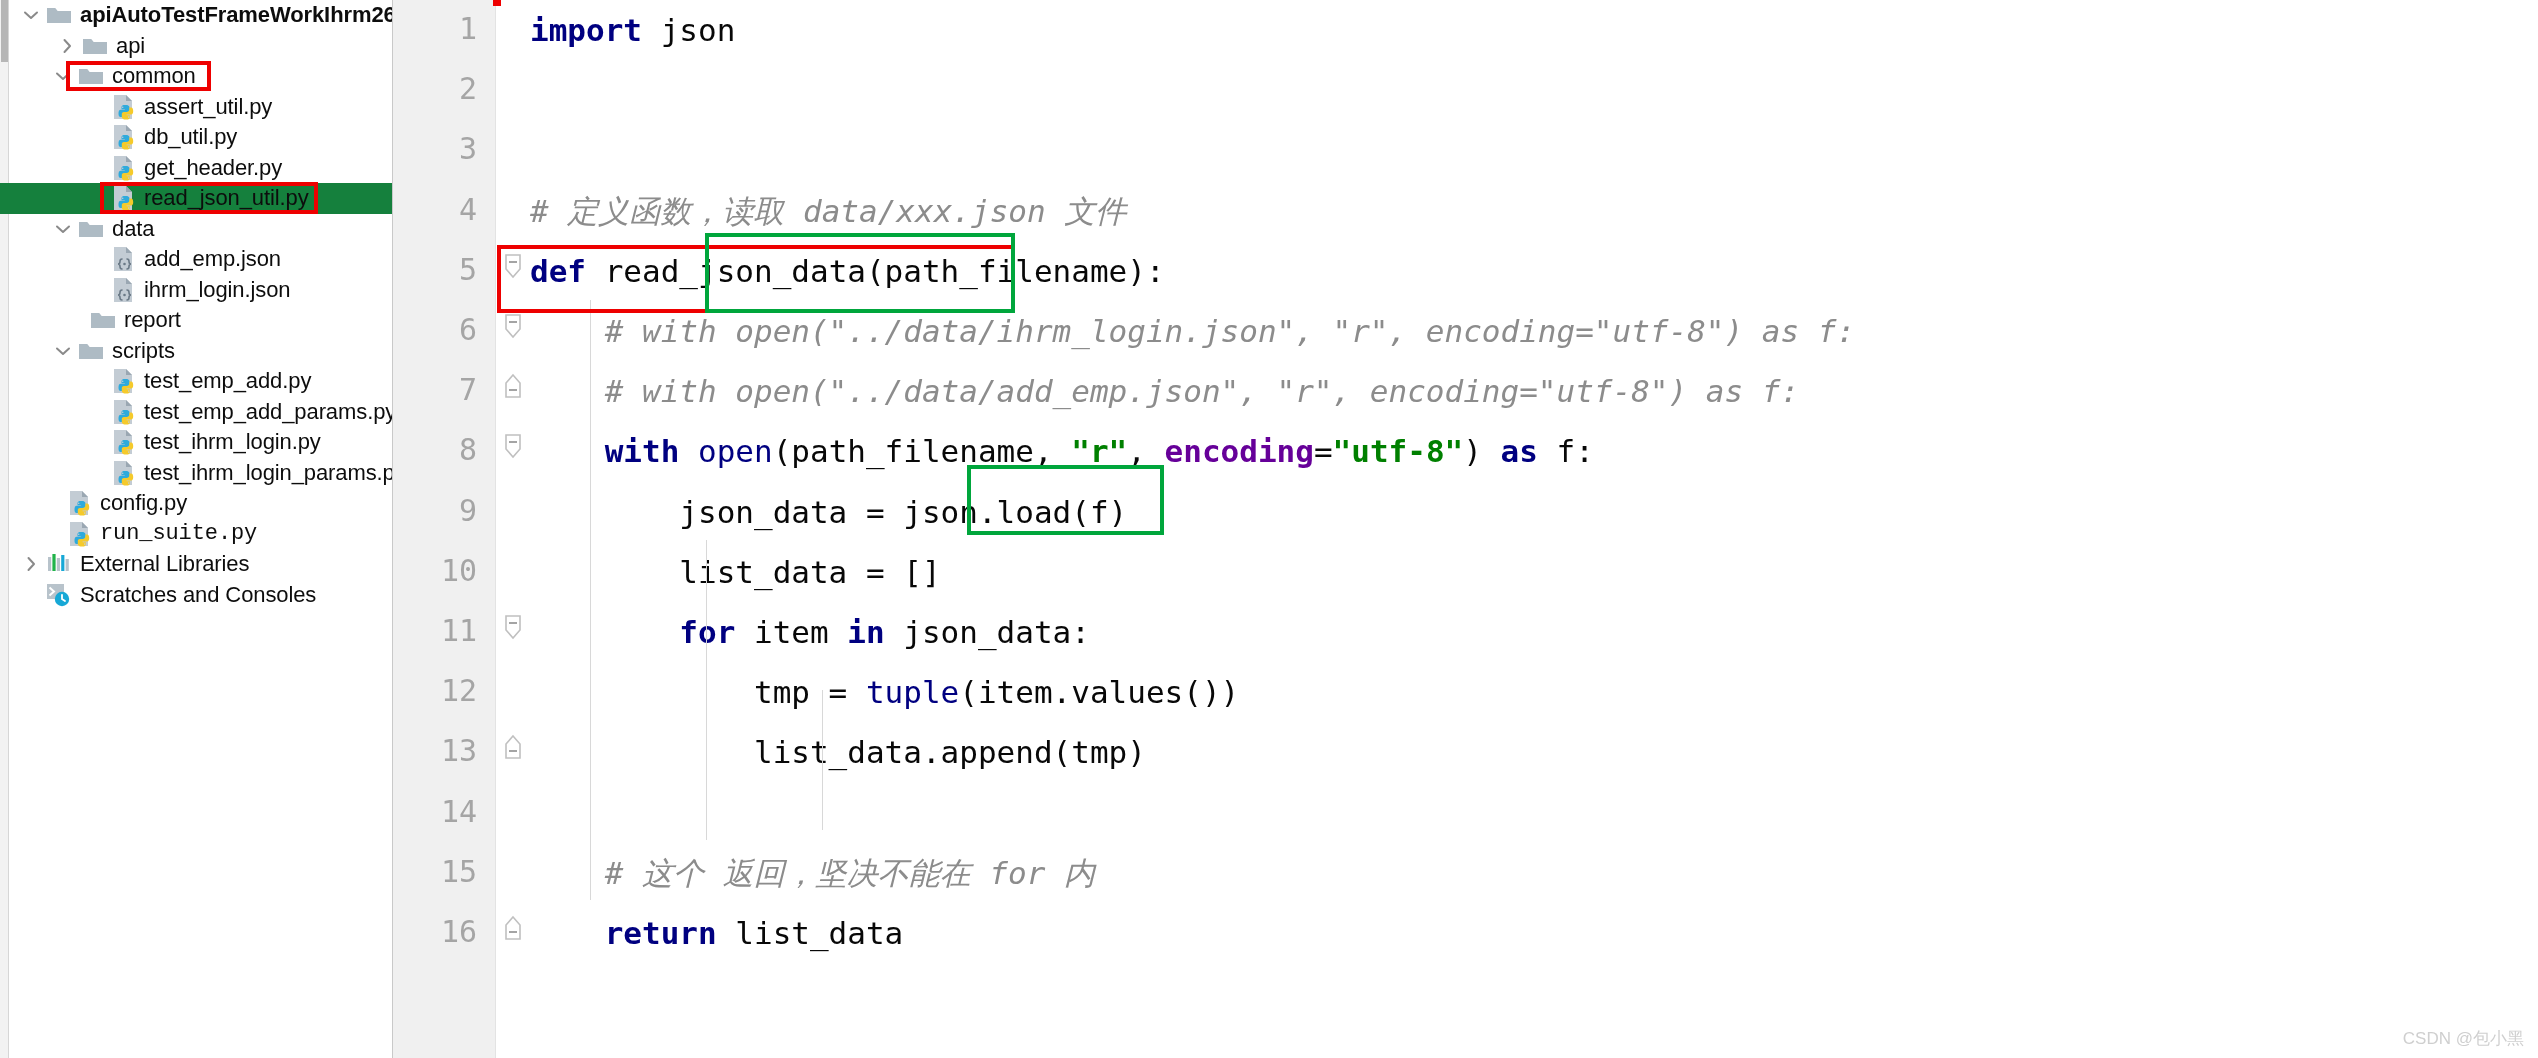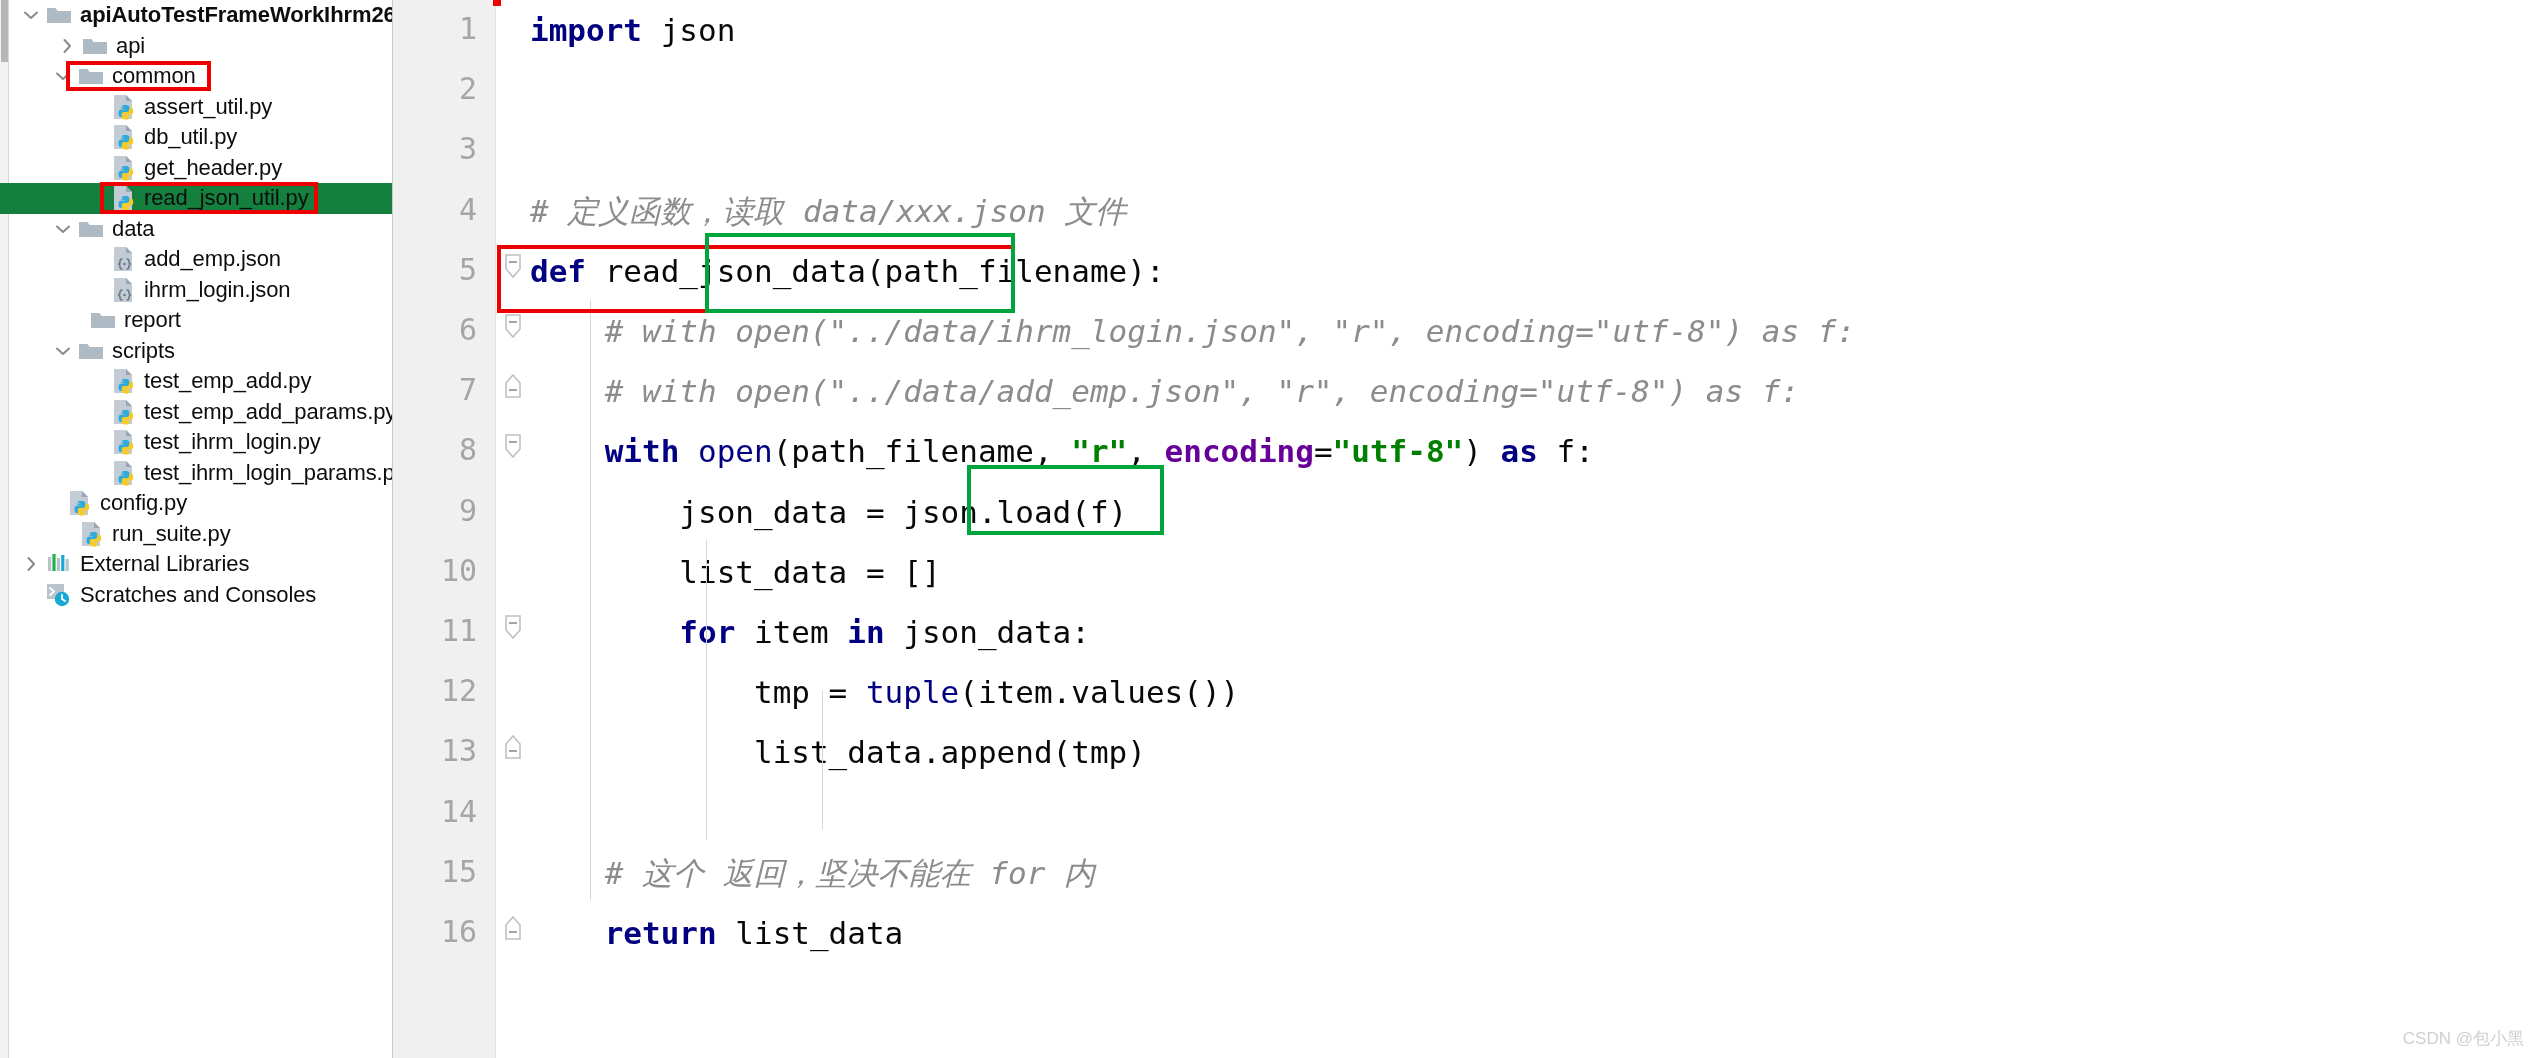--- a/index.html
+++ b/index.html
@@ -451,21 +451,21 @@
               <path d="M4 1 H16 L22 7 V25 H4 Z" fill="#c3ccd4"></path>
               <path d="M16 1 L22 7 H16 Z" fill="#9aa7b2"></path>
               <g transform="translate(8.5,11) scale(0.60)">
                 <path d="M10 0 C5 0 5 3 5 5 v2 h5.5v1H3.5C1 8 0 10.5 0 14s1 6 3.5 6H6v-3.5C6 14 8 12.5 10.5 12.5H15c2 0 3.5-1.5 3.5-3.5V5c0-2-1-5-6-5H10z M7 2.5a1.3 1.3 0 1 1 0 2.6 1.3 1.3 0 0 1 0-2.6z" fill="#2eaadc"></path>
                 <path d="M14 24c5 0 5-3 5-5v-2h-5.5v-1H21c2.5 0 3.5-2.5 3.5-6s-1-6-3.5-6H18v3.5c0 2.5-2 4-4.5 4H9c-2 0-3.5 1.5-3.5 3.5V19c0 2 1 5 6 5H14z M17 21.5a1.3 1.3 0 1 1 0-2.6 1.3 1.3 0 0 1 0 2.6z" fill="#f5ca2b"></path>
               </g>
             </svg>
           </span>
           <span class="tree-label">config.py</span>
         </div>
-        <div class="tree-row" style="position: absolute; left: 0px; right: 0px; top: 518.5px; padding-left: 40px;">
+        <div class="tree-row" style="position: absolute; left: 0px; right: 0px; top: 518.5px; padding-left: 28px; font-family: Liberation Mono, monospace;">
           <span class="twisty"></span>
           <span class="tree-icon">
             <svg width="26" height="26" viewBox="0 0 26 26" aria-hidden="true">
               <path d="M4 1 H16 L22 7 V25 H4 Z" fill="#c3ccd4"></path>
               <path d="M16 1 L22 7 H16 Z" fill="#9aa7b2"></path>
               <g transform="translate(8.5,11) scale(0.60)">
                 <path d="M10 0 C5 0 5 3 5 5 v2 h5.5v1H3.5C1 8 0 10.5 0 14s1 6 3.5 6H6v-3.5C6 14 8 12.5 10.5 12.5H15c2 0 3.5-1.5 3.5-3.5V5c0-2-1-5-6-5H10z M7 2.5a1.3 1.3 0 1 1 0 2.6 1.3 1.3 0 0 1 0-2.6z" fill="#2eaadc"></path>
                 <path d="M14 24c5 0 5-3 5-5v-2h-5.5v-1H21c2.5 0 3.5-2.5 3.5-6s-1-6-3.5-6H18v3.5c0 2.5-2 4-4.5 4H9c-2 0-3.5 1.5-3.5 3.5V19c0 2 1 5 6 5H14z M17 21.5a1.3 1.3 0 1 1 0-2.6 1.3 1.3 0 0 1 0 2.6z" fill="#f5ca2b"></path>
               </g>
             </svg>

